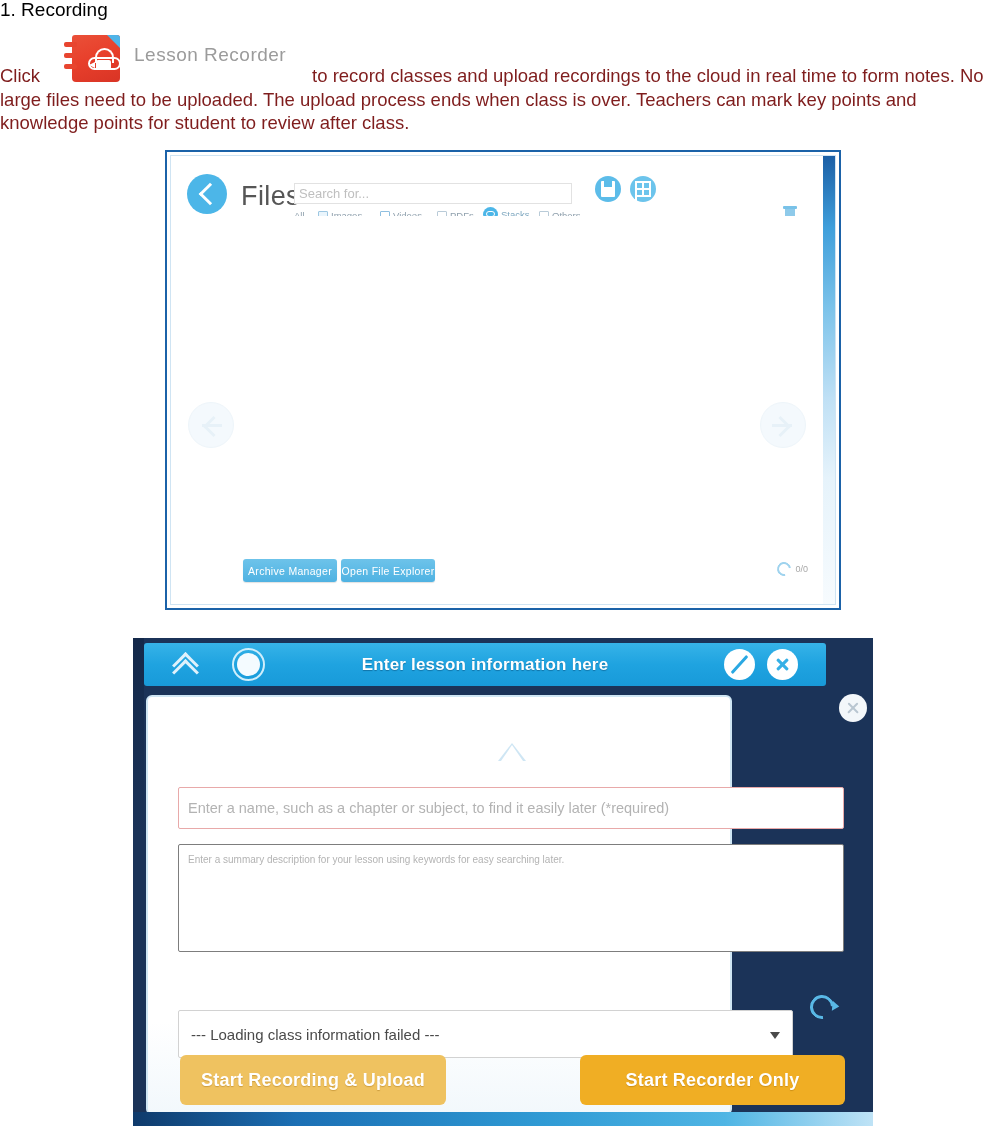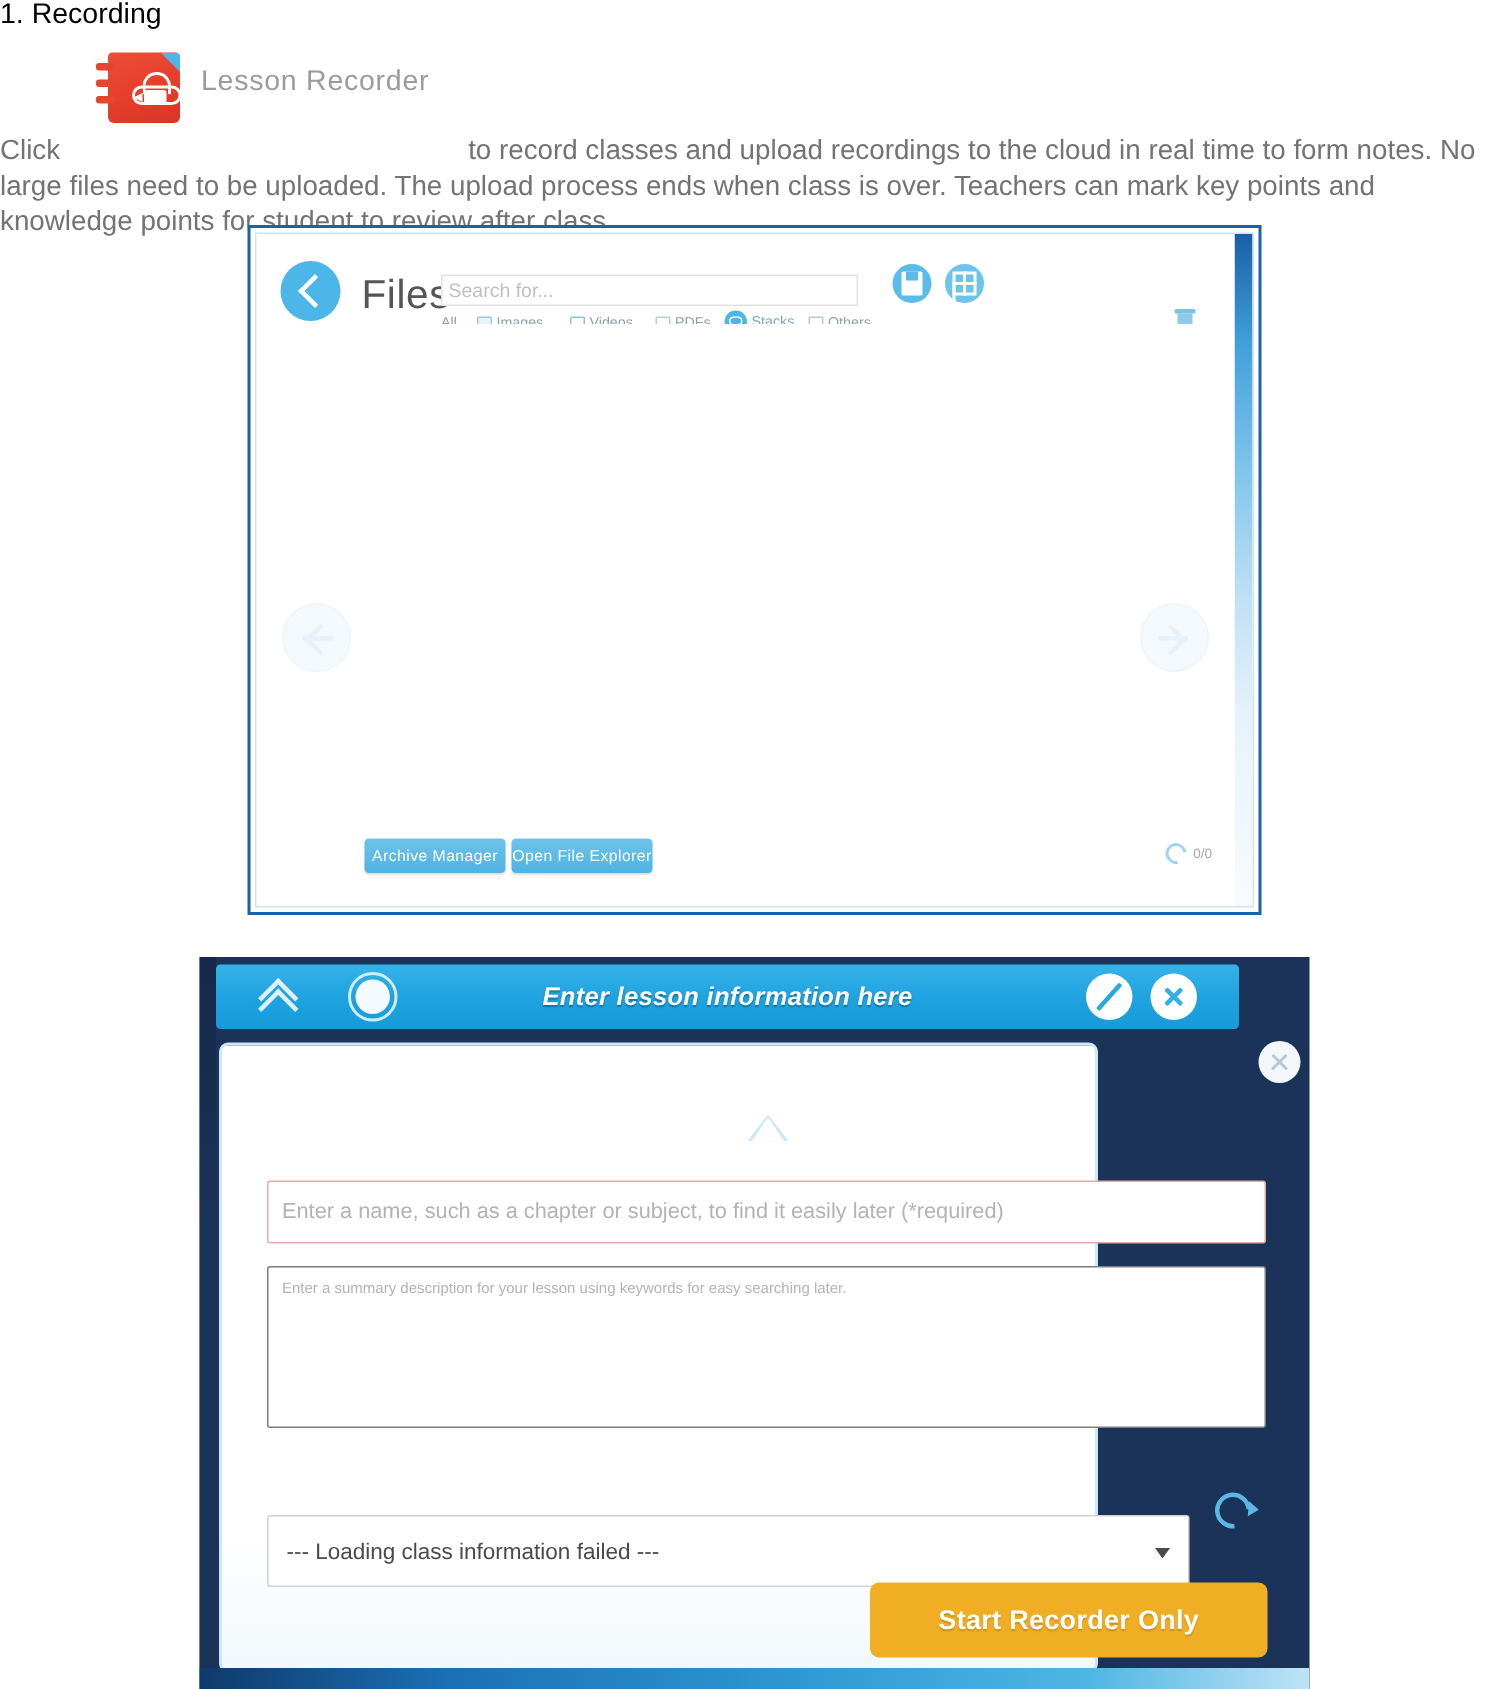--- a/index.html
+++ b/index.html
@@ -8,22 +8,22 @@
     font-family:"Liberation Sans", sans-serif;
     color:#000;overflow:hidden;position:relative;
   }
 
   
   .doc-heading{
     position:absolute;left:0;top:-2px;
     font-size:19px;line-height:24px;color:#000;
   }
   .para{
-    position:absolute;left:0;top:88px;width:999px;
-    font-size:18.5px;line-height:23.5px;color:#737373;
+    position:absolute;left:0;top:64px;width:999px;
+    font-size:18.5px;line-height:23.5px;color:#7f1d1d;
   }
   .icon-gap{display:inline-block;width:272px;height:1px;vertical-align:baseline;}
 
   
   .lesson-badge{
     position:absolute;left:64px;top:34px;
     width:236px;height:48px;
   }
   .lr-icon{
     position:absolute;left:0;top:0;width:56px;height:48px;
@@ -224,21 +224,20 @@
   
   .win-lesson{
     position:absolute;left:133px;top:638px;width:740px;height:488px;
     background:#1b3358;
     overflow:hidden;
   }
   .lesson-topbar{
     position:absolute;left:11px;top:5px;width:682px;height:43px;
     background:linear-gradient(180deg,#36b3e8 0%,#1fa3e0 50%,#189ad9 100%);
     border-radius:3px;
-    font-style:italic;
   }
   .chev-up{
     position:absolute;left:26px;top:12px;width:34px;height:20px;
   }
   .chev-up:before,.chev-up:after{
     content:"";position:absolute;left:6px;width:16px;height:16px;
     border-top:3px solid #dff1fb;border-left:3px solid #dff1fb;
     transform:rotate(45deg);
   }
   .chev-up:before{top:1px;}
@@ -481,18 +480,19 @@
     <div class="desc-input">
       <span>Enter a summary description for your lesson using keywords for easy searching later.</span>
     </div>
 
     <div class="class-select">
       <span class="val">--- Loading class information failed ---</span>
       <span class="caret"></span>
     </div>
     <div class="reload-icon"></div>
 
+    <div class="btn-orange btn-upload">Start Recording &amp; Upload</div>
     <div class="btn-orange btn-only">Start Recorder Only</div>
   </div>
 
   <div class="side-close"></div>
   <div class="lesson-bottombar"></div>
 </div>
 
 </body></html>

